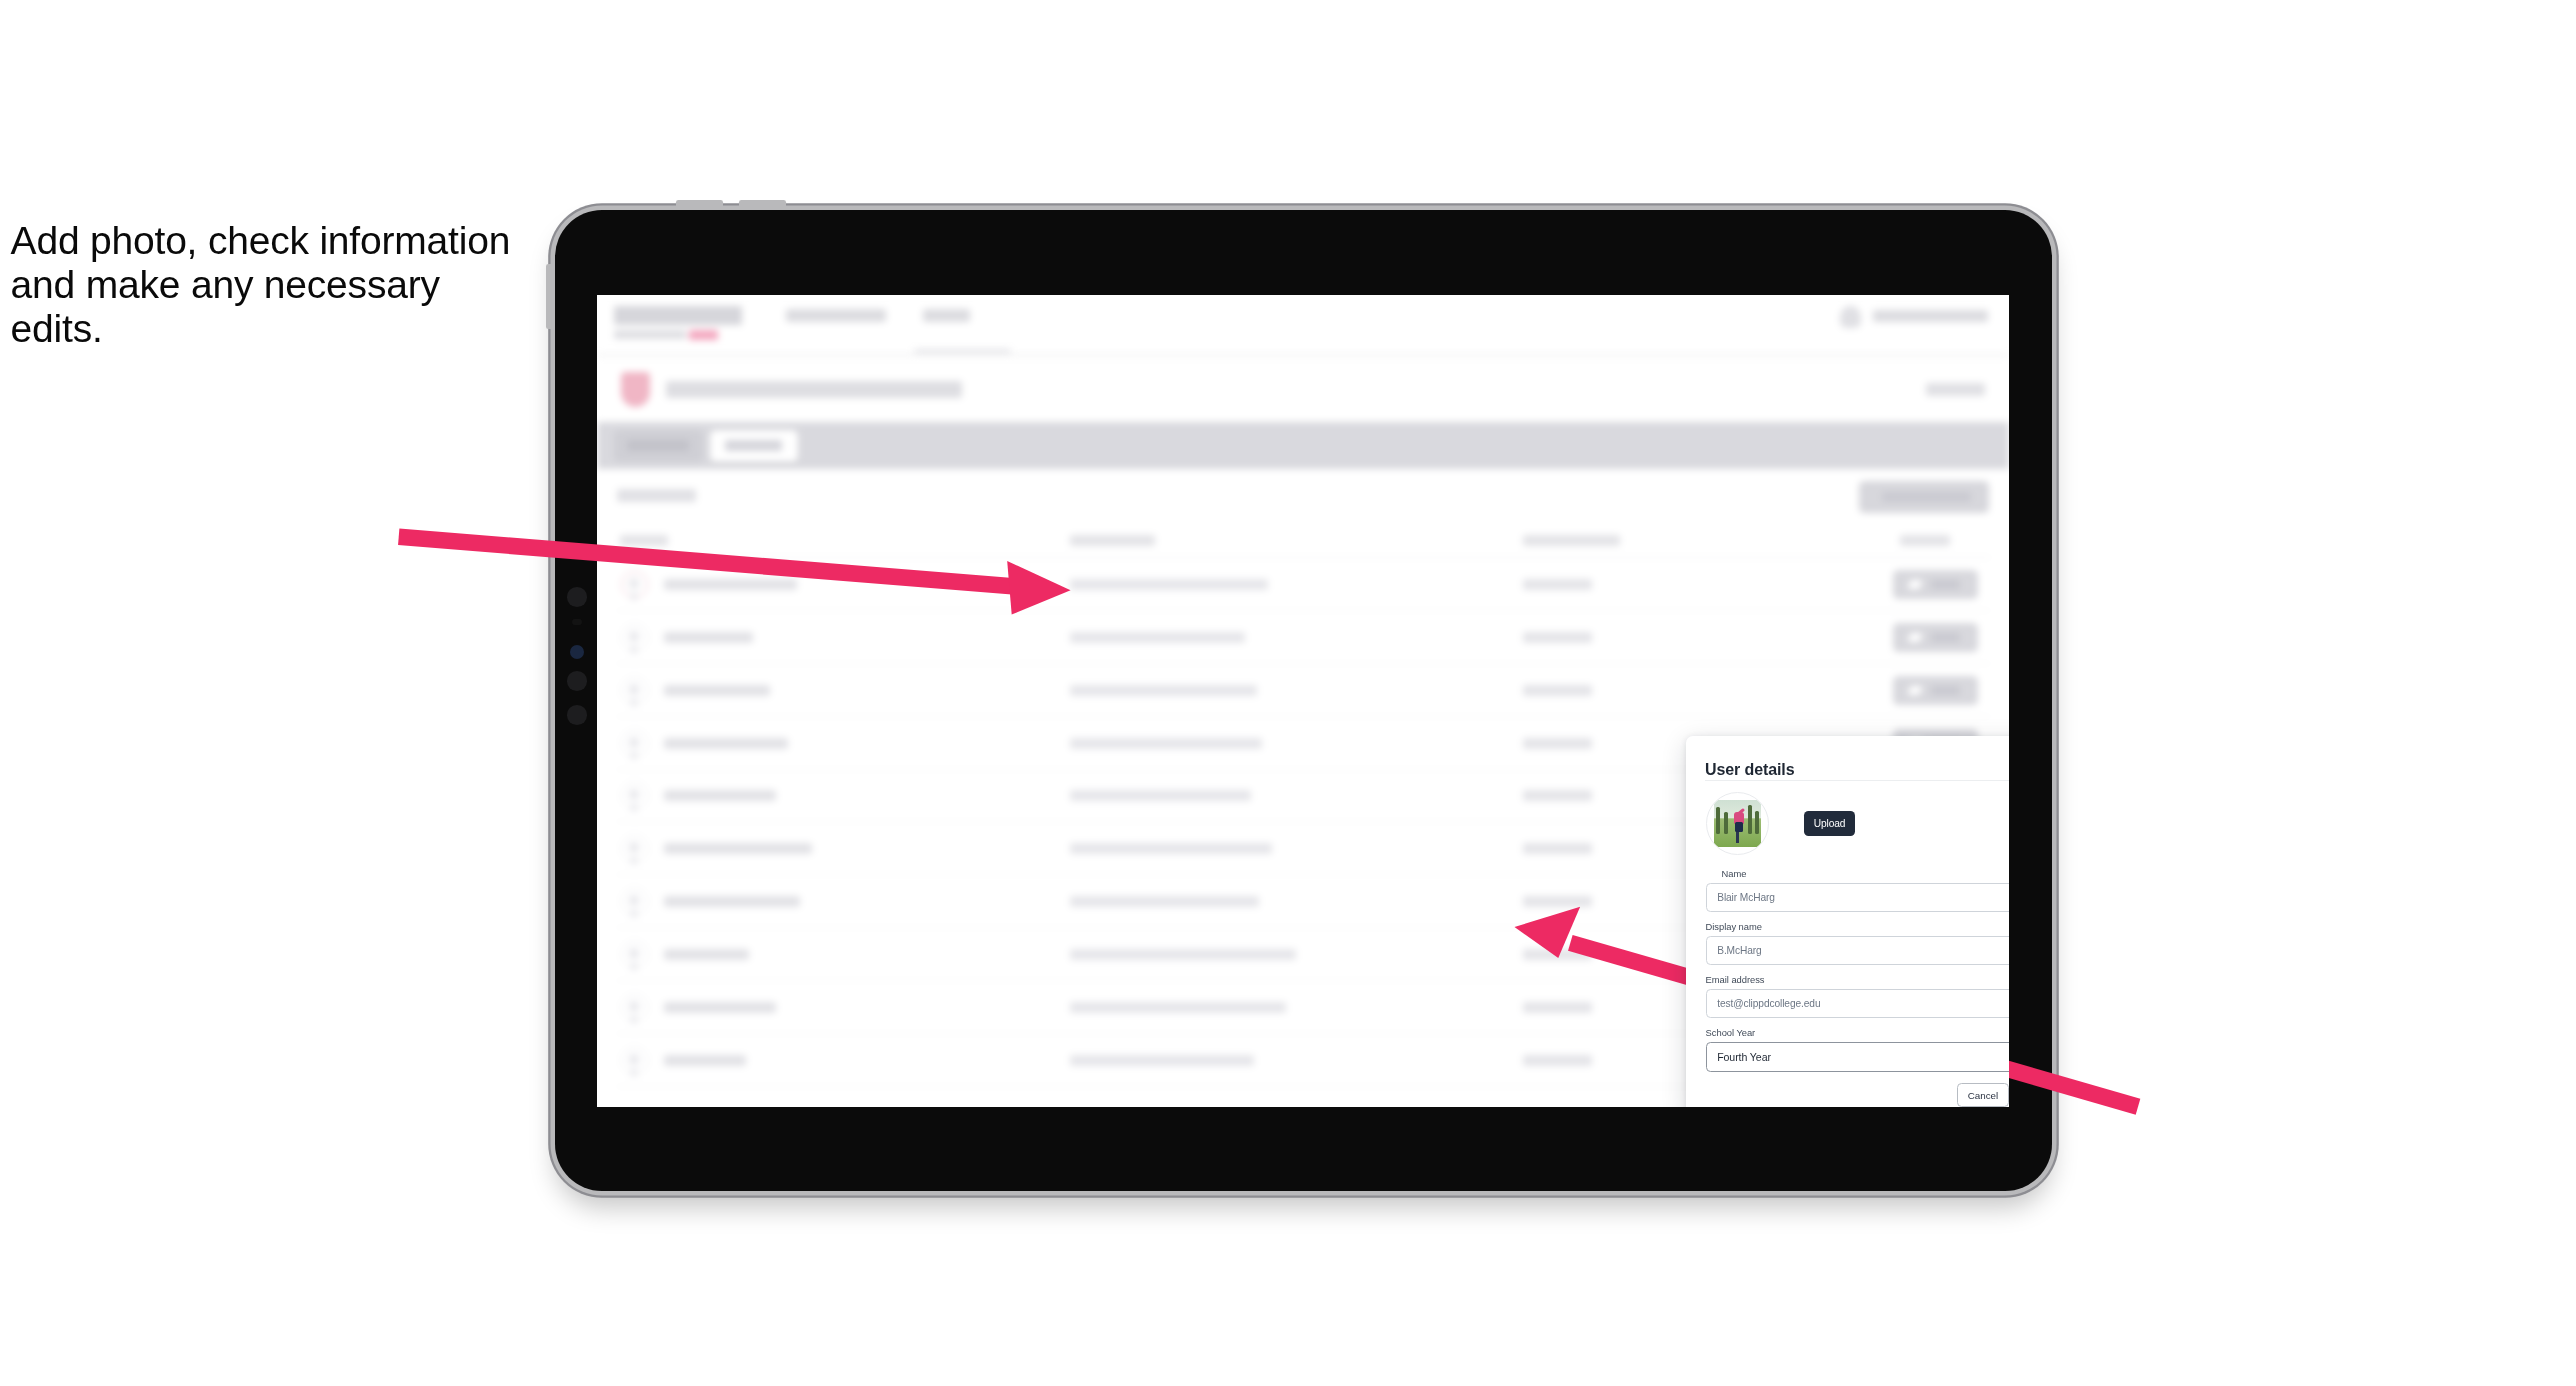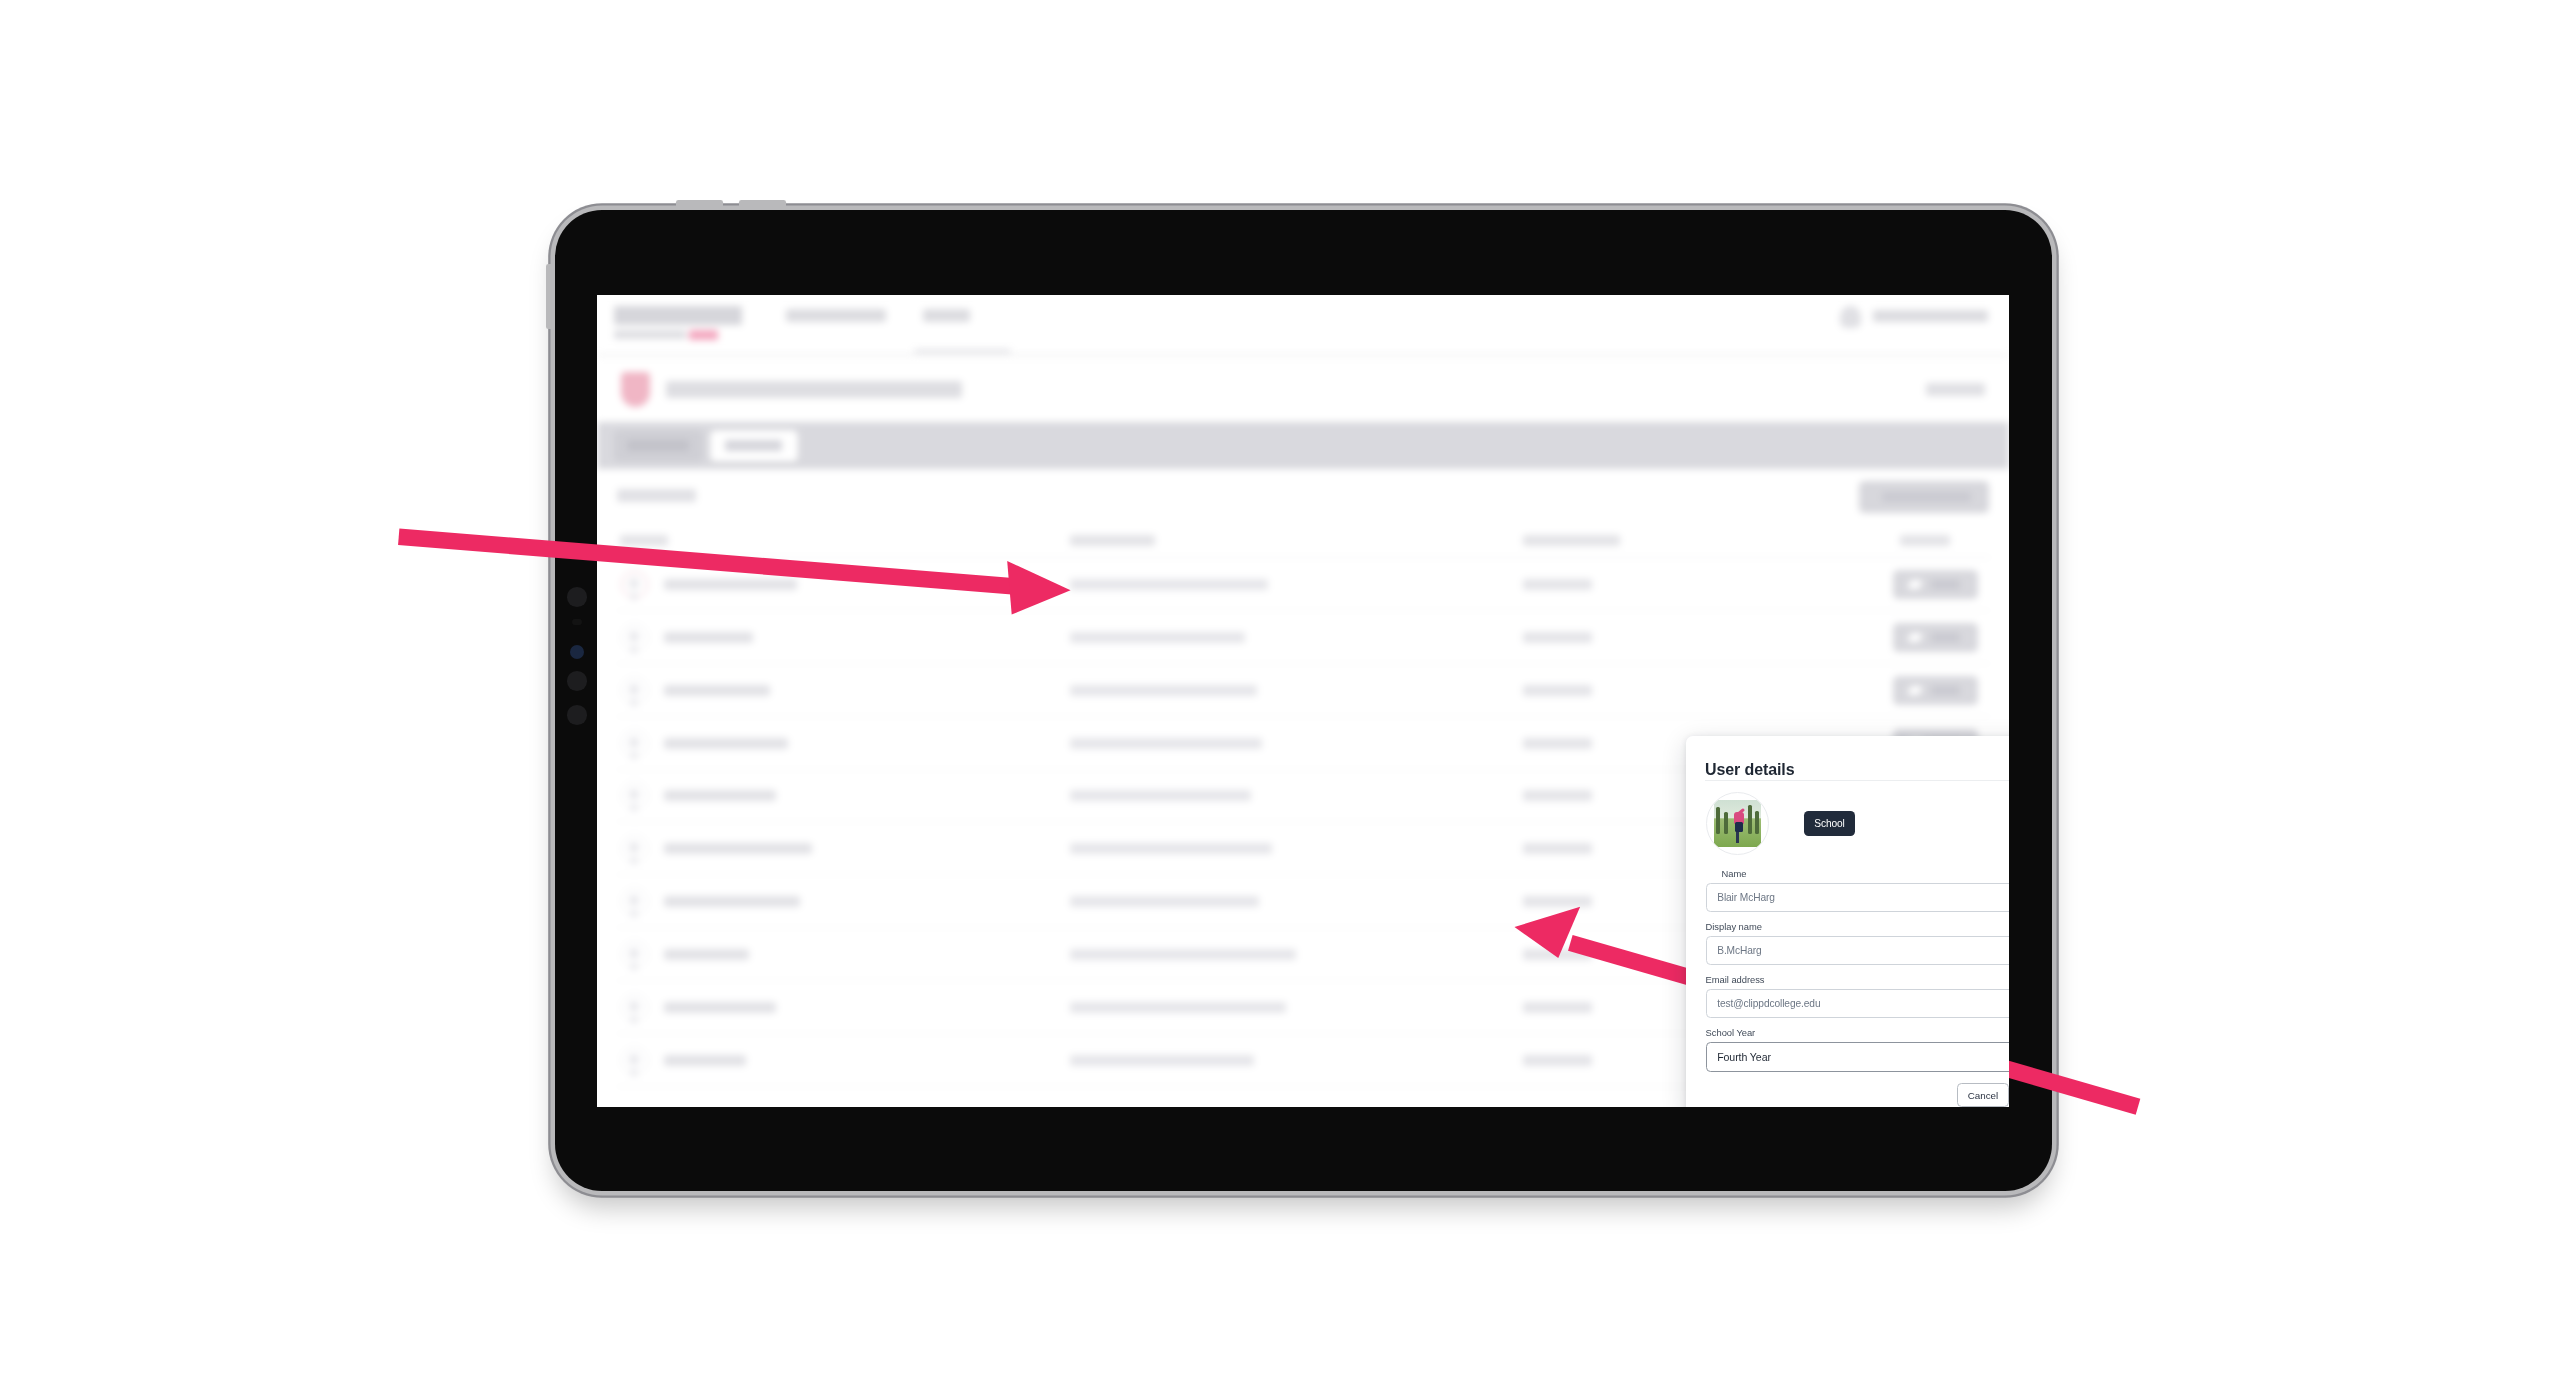--- a/index.html
+++ b/index.html
@@ -178,20 +178,21 @@
     background:#fff; border:0.8px solid #b7bcc3; border-radius:4.5px;
     font-family:"Liberation Sans", sans-serif; font-size:9.8px; color:#2b3342; cursor:pointer;
   }
   
 </style>
 </head>
 <body>
 
 <div id="stage">
 
+  <div id="annot-left" class="annot">Add photo, check information and make any necessary edits.</div>
 
 
   <div id="device">
     <div id="btn-top-a" class="dev-btn"></div>
     <div id="btn-top-b" class="dev-btn"></div>
     <div id="btn-side-top" class="dev-btn"></div>
     <div id="dot-1" class="dev-dot"></div>
     <div id="dot-2" class="dev-dot"></div>
     <div id="dot-cam" class="dev-dot"></div>
     <div id="dot-3" class="dev-dot"></div>
@@ -361,21 +362,21 @@
             <div class="ph-tree ph-t3"></div>
             <div class="ph-tree ph-t4"></div>
             <div class="ph-club"></div>
             <div class="ph-arm"></div>
             <div class="ph-shirt"></div>
             <div class="ph-shorts"></div>
             <div class="ph-legs"></div>
           </div>
         </div>
 
-        <button id="upload-btn" style="background: rgb(33, 43, 59);">School</button>
+        <button id="upload-btn" style="background: rgb(33, 43, 59);">Upload</button>
 
         <div id="lbl-name" class="field-label">Name</div>
         <input id="in-name" class="field-input" type="text" value="Blair McHarg" style="">
 
         <div id="lbl-disp" class="field-label">Display name</div>
         <input id="in-disp" class="field-input" type="text" value="B.McHarg" style="">
 
         <div id="lbl-mail" class="field-label">Email address</div>
         <input id="in-mail" class="field-input" type="text" value="test@clippdcollege.edu" style="">
 

